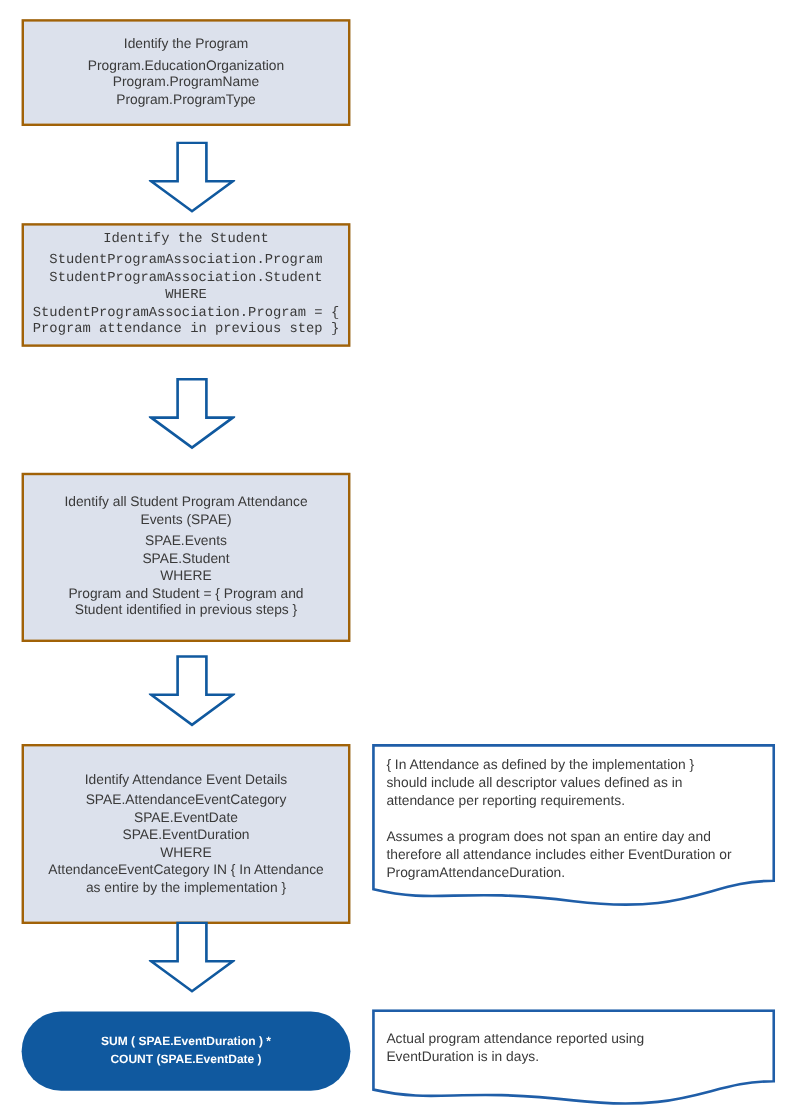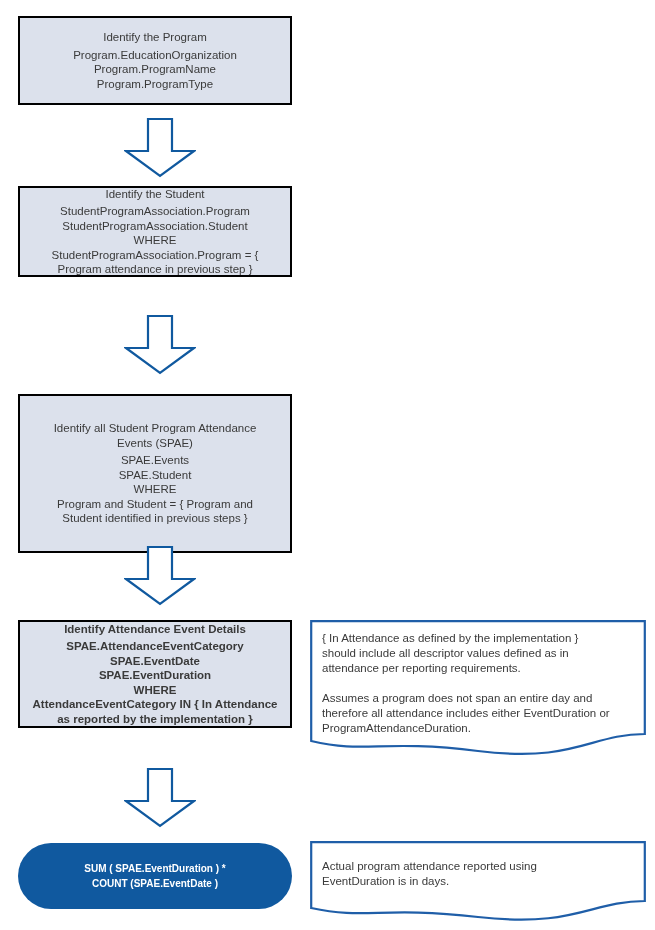--- a/index.html
+++ b/index.html
@@ -19,21 +19,21 @@
     left: 0; top: 0;
     width: 655px;
     height: 930px;
   }
 
   
   .proc-box {
     position: absolute;
     box-sizing: border-box;
     background: #dce1ec;
-    border: 2px solid #000000;
+    border: 2px solid #a16207;
     display: flex;
     flex-direction: column;
     align-items: center;
     justify-content: center;
     text-align: center;
     color: #3a3a3a;
     font-size: 11.5px;
     line-height: 14.5px;
   }
   .proc-title {
@@ -97,59 +97,59 @@
 Program.ProgramName
 Program.ProgramType</div>
   </div>
 
   <div class="arrow" style="left:124px; top:118px; width:72px; height:60px;">
     <svg width="72" height="60" viewBox="0 0 72 60">
       <polygon points="24,1 48,1 48,33 70,33 36,58 2,33 24,33" fill="#ffffff" stroke="#10599f" stroke-width="2.2" stroke-linejoin="miter"></polygon>
     </svg>
   </div>
 
-  <div class="proc-box" style="left:18px; top:186px; width:274px; height:91px;">
+  <div class="proc-box" style="left:18px; top:186px; width:274px; height:103px;font-family:Liberation Mono, monospace;">
     <div class="proc-title">Identify the Student</div>
     <div class="proc-body">StudentProgramAssociation.Program
 StudentProgramAssociation.Student
 WHERE
 StudentProgramAssociation.Program = {
 Program attendance in previous step }</div>
   </div>
 
   <div class="arrow" style="left:124px; top:315px; width:72px; height:60px;">
     <svg width="72" height="60" viewBox="0 0 72 60">
       <polygon points="24,1 48,1 48,33 70,33 36,58 2,33 24,33" fill="#ffffff" stroke="#10599f" stroke-width="2.2" stroke-linejoin="miter"></polygon>
     </svg>
   </div>
 
-  <div class="proc-box" style="left:18px; top:394px; width:274px; height:159px;">
+  <div class="proc-box" style="left:18px; top:394px; width:274px; height:141px;">
     <div class="proc-title">Identify all Student Program Attendance
 Events (SPAE)</div>
     <div class="proc-body">SPAE.Events
 SPAE.Student
 WHERE
 Program and Student = { Program and
 Student identified in previous steps }</div>
   </div>
 
   <div class="arrow" style="left:124px; top:546px; width:72px; height:60px;">
     <svg width="72" height="60" viewBox="0 0 72 60">
       <polygon points="24,1 48,1 48,33 70,33 36,58 2,33 24,33" fill="#ffffff" stroke="#10599f" stroke-width="2.2" stroke-linejoin="miter"></polygon>
     </svg>
   </div>
 
-  <div class="proc-box" style="left:18px; top:620px; width:274px; height:108px;font-weight:bold;">
+  <div class="proc-box" style="left:18px; top:620px; width:274px; height:150px;">
     <div class="proc-title">Identify Attendance Event Details</div>
     <div class="proc-body">SPAE.AttendanceEventCategory
 SPAE.EventDate
 SPAE.EventDuration
 WHERE
 AttendanceEventCategory IN { In Attendance
-as reported by the implementation }</div>
+as entire by the implementation }</div>
   </div>
 
   <div class="arrow" style="left:124px; top:768px; width:72px; height:60px;">
     <svg width="72" height="60" viewBox="0 0 72 60">
       <polygon points="24,1 48,1 48,33 70,33 36,58 2,33 24,33" fill="#ffffff" stroke="#10599f" stroke-width="2.2" stroke-linejoin="miter"></polygon>
     </svg>
   </div>
 
   <div class="pill" style="left:18px; top:843px; width:274px; height:66px;">
     <span>SUM ( SPAE.EventDuration ) *

